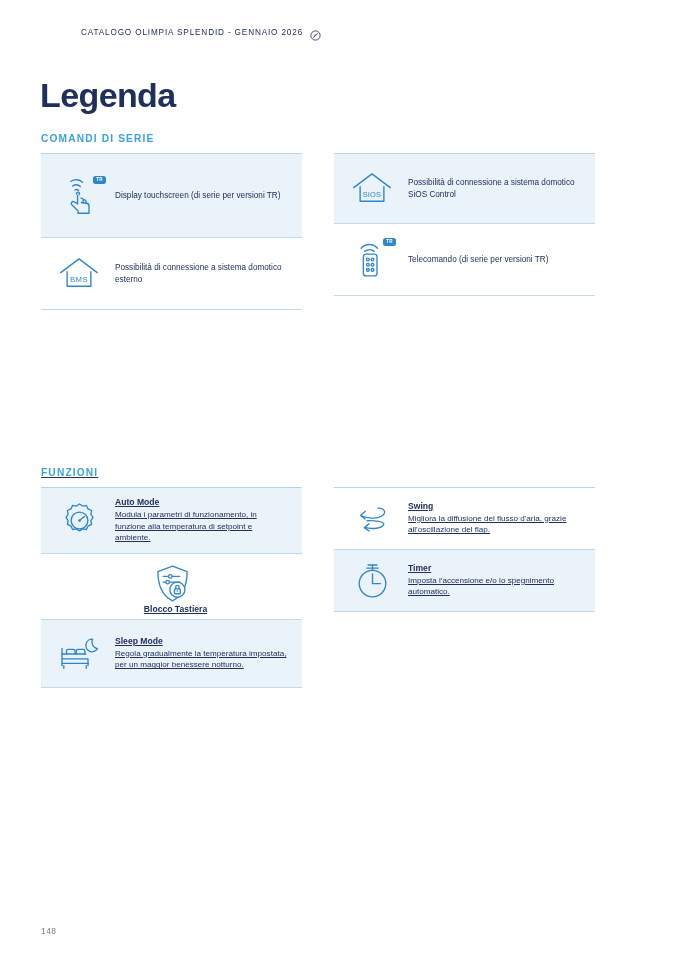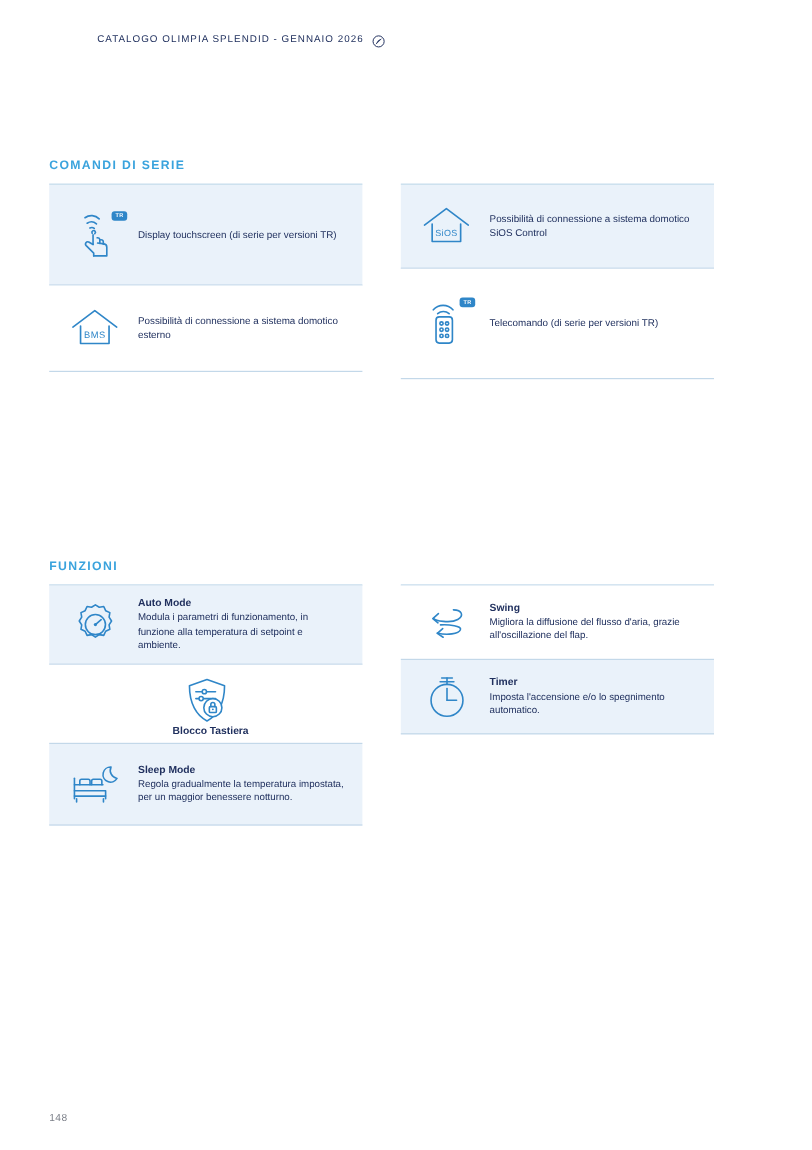--- a/index.html
+++ b/index.html
@@ -57,21 +57,21 @@
     line-height: 1;
   }
 
   
   .section {
     position: absolute;
     left: 41px;
     width: 554px;
   }
   #section-comandi { top: 133px; }
-  #section-funzioni { top: 467px; }
+  #section-funzioni { top: 467px; text-decoration: underline; }
 
   .section-title {
     font-size: 10.2px;
     font-weight: 700;
     letter-spacing: 1.15px;
     color: #3aa3dd;
     margin: 0 0 9px 0;
   }
 
   .section-grid {
@@ -142,21 +142,21 @@
     font-weight: 400;
     color: #20305e;
     line-height: 1.45;
   }
   .card.single .card-text { font-size: 8.2px; }
 
   
   #card-touchscreen { height: 84px; }
   #card-bms { height: 72px; }
   #card-sios { height: 70px; }
-  #card-telecomando { height: 92px; }
+  #card-telecomando { height: 72px; }
 
   #card-automode { height: 66px; }
   #card-blocco { height: 66px; flex-direction: column; }
   #card-sleep { height: 68px; }
   #card-swing { height: 62px; }
   #card-timer { height: 62px; align-items: center; }
 
   
   .page-number {
     position: absolute;
@@ -176,20 +176,21 @@
     <span class="running-head-text">CATALOGO OLIMPIA SPLENDID - GENNAIO 2026</span>
     <span class="brand-mark">
       <svg viewBox="0 0 20 20" width="11" height="11">
         <circle cx="10" cy="10" r="8.4" fill="none" stroke="#20305e" stroke-width="1.5"></circle>
         <path d="M6.2 13.6 C7.6 9.4 10.6 6.6 13.8 6.2 C11.6 8.2 9.2 9.6 6.2 13.6 Z" fill="#20305e"></path>
         <path d="M13.8 6.4 L6.4 13.8" stroke="#20305e" stroke-width="1.4" stroke-linecap="round"></path>
       </svg>
     </span>
   </div>
 
+  <h1 class="page-title">Legenda</h1>
 
   <div class="section" id="section-comandi">
     <div class="section-title">COMANDI DI SERIE</div>
     <div class="section-grid">
 
       <div class="column">
         <div class="col-rule"></div>
 
         <div class="card filled single" id="card-touchscreen">
           <div class="card-icon">

